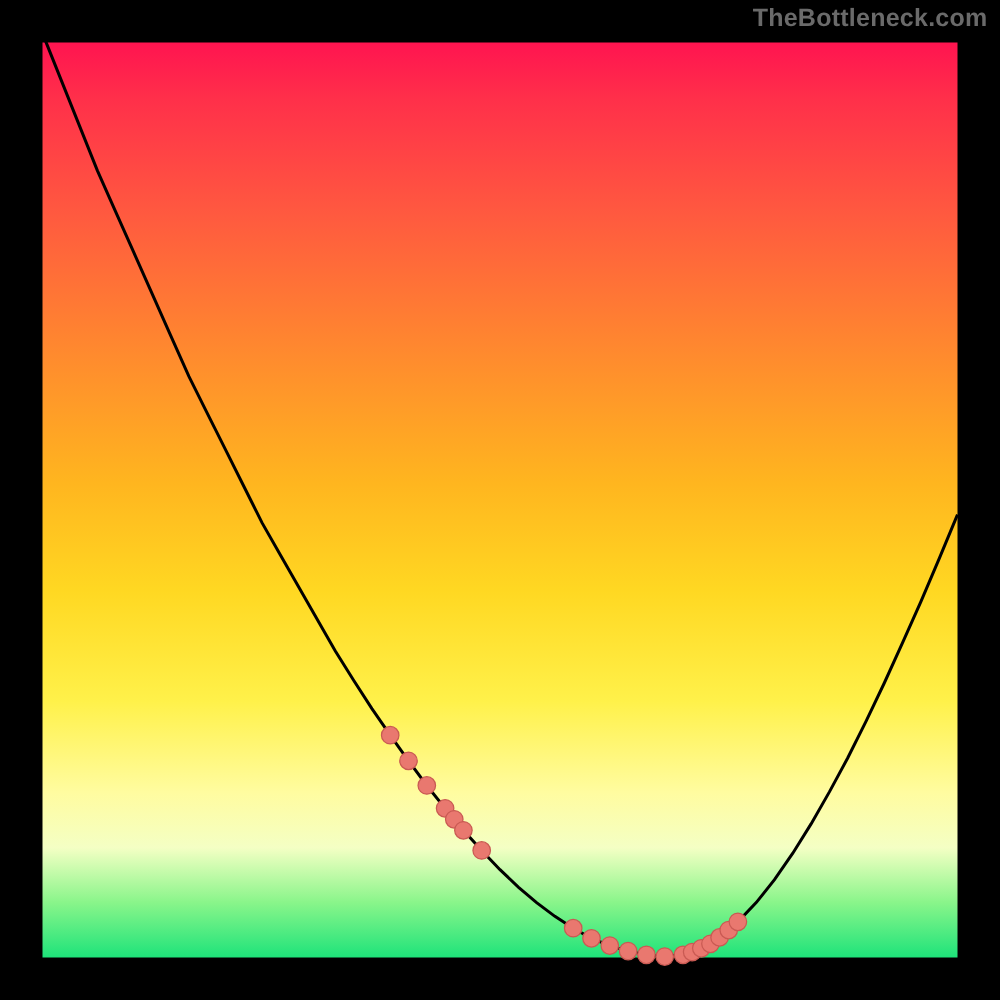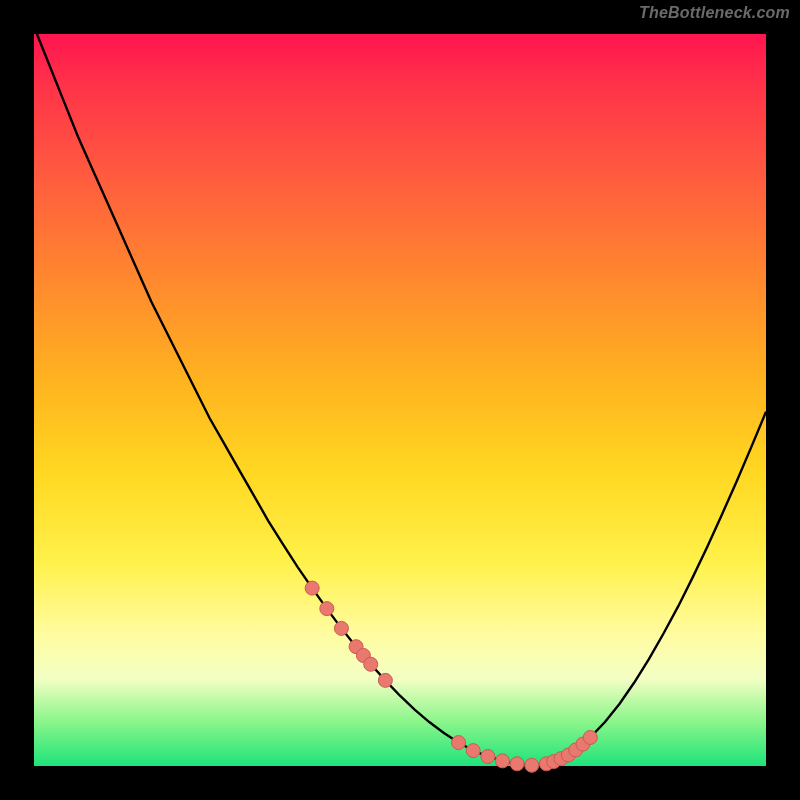--- a/index.html
+++ b/index.html
@@ -17,25 +17,24 @@
     top: 0;
     width: 800px;
     height: 800px;
     background: #000;
   }
   .watermark {
     position: absolute;
     top: 4px;
     right: 10px;
     color: #6a6a6a;
-    font-size: 16px;
+    font-size: 20px;
     font-weight: 600;
     letter-spacing: 0.2px;
     z-index: 10;
-    font-style: italic;
   }
   .plot-outer {
     position: absolute;
     left: 34px;
     top: 34px;
     width: 732px;
     height: 732px;
     background: #000;
   }
   .plot {

